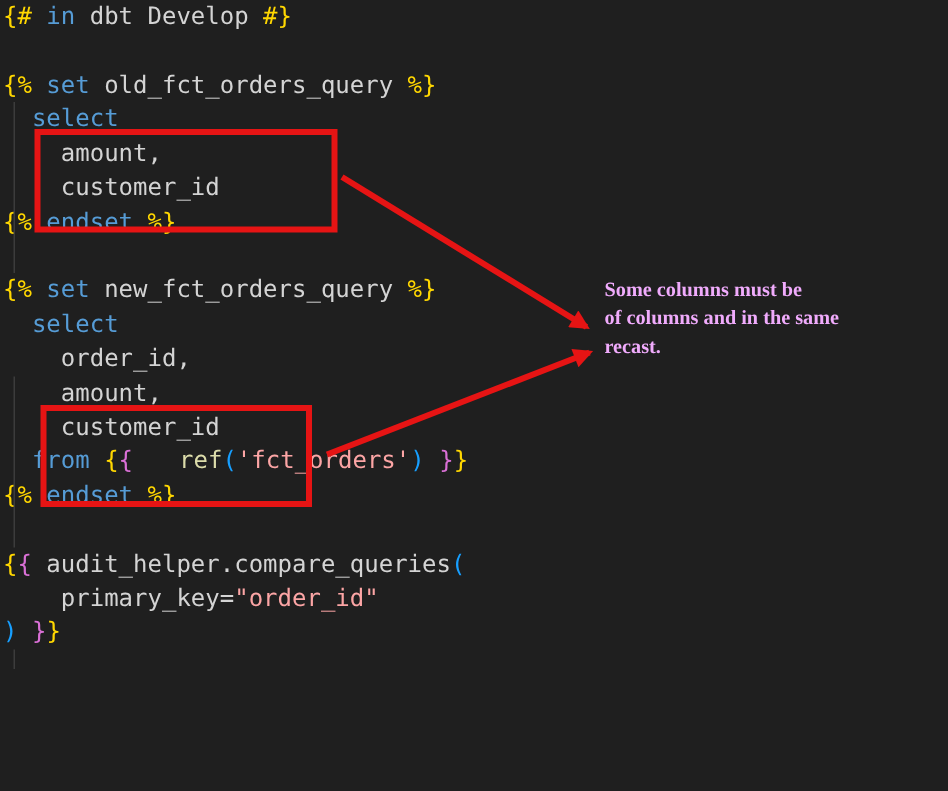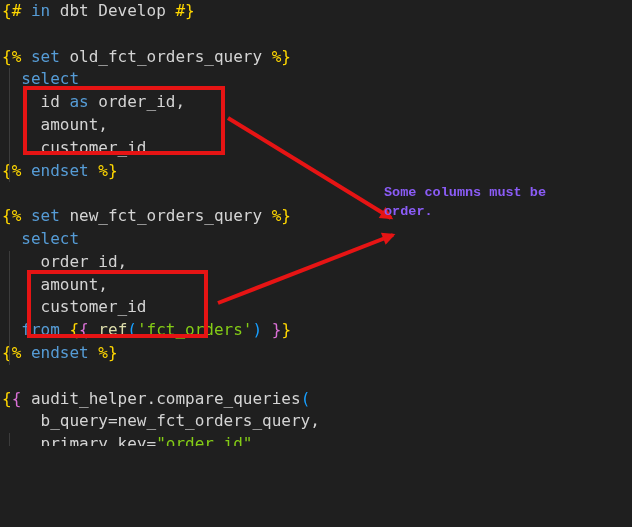--- a/index.html
+++ b/index.html
@@ -14,63 +14,61 @@
     position:absolute;left:2px;top:0;right:0;bottom:0;
     font-size:16px;line-height:22.8px;
     color:#d4d4d4;
   }
   .code-line{height:22.8px;white-space:pre;}
   .tk-kw {color:#569cd6;}
   .tk-txt{color:#d4d4d4;}
   .tk-b1 {color:#ffd700;}
   .tk-b2 {color:#da70d6;}
   .tk-b3 {color:#179fff;}
-  .tk-fn {color:#dcdcaa;}
-  .tk-str{color:#84cc16;}
+  .tk-fn {color:#dcdcaa;margin-left:21px;}
+  .tk-str{color:#fca5a5;}
   .indent-guide{
     position:absolute;width:1px;background:#3c3c3c;left:9px;
   }
   .hl-box{
     position:absolute;border:4px solid #e61414;box-sizing:border-box;
   }
   .arrows{position:absolute;left:0;top:0;pointer-events:none;}
   .note{
-    position:absolute;left:384px;top:183px;width:224px;
-    font-family:Liberation Mono, monospace;
-    font-weight:bold;font-size:13.5px;line-height:19px;color:#8b5cf6;
+    position:absolute;left:403px;top:183px;width:224px;
+    font-family:Liberation Serif, serif;
+    font-weight:bold;font-size:13.5px;line-height:19px;color:#f0abfc;
   }
   .cur-line{
     position:absolute;left:0;right:0;top:520px;height:7px;background:#272727;
   }
 </style>
 </head>
 <body>
 
 <div class="stage">
 
   <div class="code" id="code">
       <div class="code-line"><span class="tk-b1">{#</span><span class="tk-txt"> </span><span class="tk-kw">in</span><span class="tk-txt"> dbt Develop </span><span class="tk-b1">#}</span></div>
       <div class="code-line"></div>
       <div class="code-line"><span class="tk-b1">{%</span><span class="tk-txt"> </span><span class="tk-kw">set</span><span class="tk-txt"> old_fct_orders_query </span><span class="tk-b1">%}</span></div>
       <div class="code-line"><span class="tk-txt">  </span><span class="tk-kw">select</span></div>
-      <div class="code-line"><span class="tk-txt">    id </span><span class="tk-kw">as</span><span class="tk-txt"> order_id,</span></div>
       <div class="code-line"><span class="tk-txt">    amount,</span></div>
       <div class="code-line"><span class="tk-txt">    customer_id</span></div>
       <div class="code-line"><span class="tk-b1">{%</span><span class="tk-txt"> </span><span class="tk-kw">endset</span><span class="tk-txt"> </span><span class="tk-b1">%}</span></div>
       <div class="code-line"></div>
       <div class="code-line"><span class="tk-b1">{%</span><span class="tk-txt"> </span><span class="tk-kw">set</span><span class="tk-txt"> new_fct_orders_query </span><span class="tk-b1">%}</span></div>
       <div class="code-line"><span class="tk-txt">  </span><span class="tk-kw">select</span></div>
       <div class="code-line"><span class="tk-txt">    order_id,</span></div>
       <div class="code-line"><span class="tk-txt">    amount,</span></div>
       <div class="code-line"><span class="tk-txt">    customer_id</span></div>
       <div class="code-line"><span class="tk-txt">  </span><span class="tk-kw">from</span><span class="tk-txt"> </span><span class="tk-b1">{</span><span class="tk-b2">{</span><span class="tk-txt"> </span><span class="tk-fn">ref</span><span class="tk-b3">(</span><span class="tk-str">'fct_orders'</span><span class="tk-b3">)</span><span class="tk-txt"> </span><span class="tk-b2">}</span><span class="tk-b1">}</span></div>
       <div class="code-line"><span class="tk-b1">{%</span><span class="tk-txt"> </span><span class="tk-kw">endset</span><span class="tk-txt"> </span><span class="tk-b1">%}</span></div>
       <div class="code-line"></div>
       <div class="code-line"><span class="tk-b1">{</span><span class="tk-b2">{</span><span class="tk-txt"> audit_helper.compare_queries</span><span class="tk-b3">(</span></div>
-      <div class="code-line"><span class="tk-txt">    b_query=new_fct_orders_query,</span></div>
       <div class="code-line"><span class="tk-txt">    primary_key=</span><span class="tk-str">"order_id"</span></div>
       <div class="code-line"><span class="tk-b3">)</span><span class="tk-txt"> </span><span class="tk-b2">}</span><span class="tk-b1">}</span></div>
     </div>
 
   <div class="indent-guide" style="top:68px;height:114px;"></div>
   <div class="indent-guide" style="top:251px;height:114px;"></div>
   <div class="indent-guide" style="top:433px;height:68px;"></div>
 
   <div class="cur-line"></div>
 
@@ -82,16 +80,17 @@
       <marker id="ah" viewBox="0 0 10 10" refX="8" refY="5" markerWidth="15" markerHeight="13" orient="auto" markerUnits="userSpaceOnUse">
         <path d="M0,0 L10,5 L0,10 z" fill="#e61414"></path>
       </marker>
     </defs>
     <line x1="228" y1="118" x2="391" y2="218" stroke="#e61414" stroke-width="4" marker-end="url(#ah)"></line>
     <line x1="218" y1="303" x2="393" y2="235" stroke="#e61414" stroke-width="4" marker-end="url(#ah)"></line>
   </svg>
 
   <div class="note" id="note">
       <div>Some columns must be</div>
-      <div>order.</div>
+      <div>of columns and in the same</div>
+      <div>recast.</div>
     </div>
 
 </div>
 
 </body></html>

